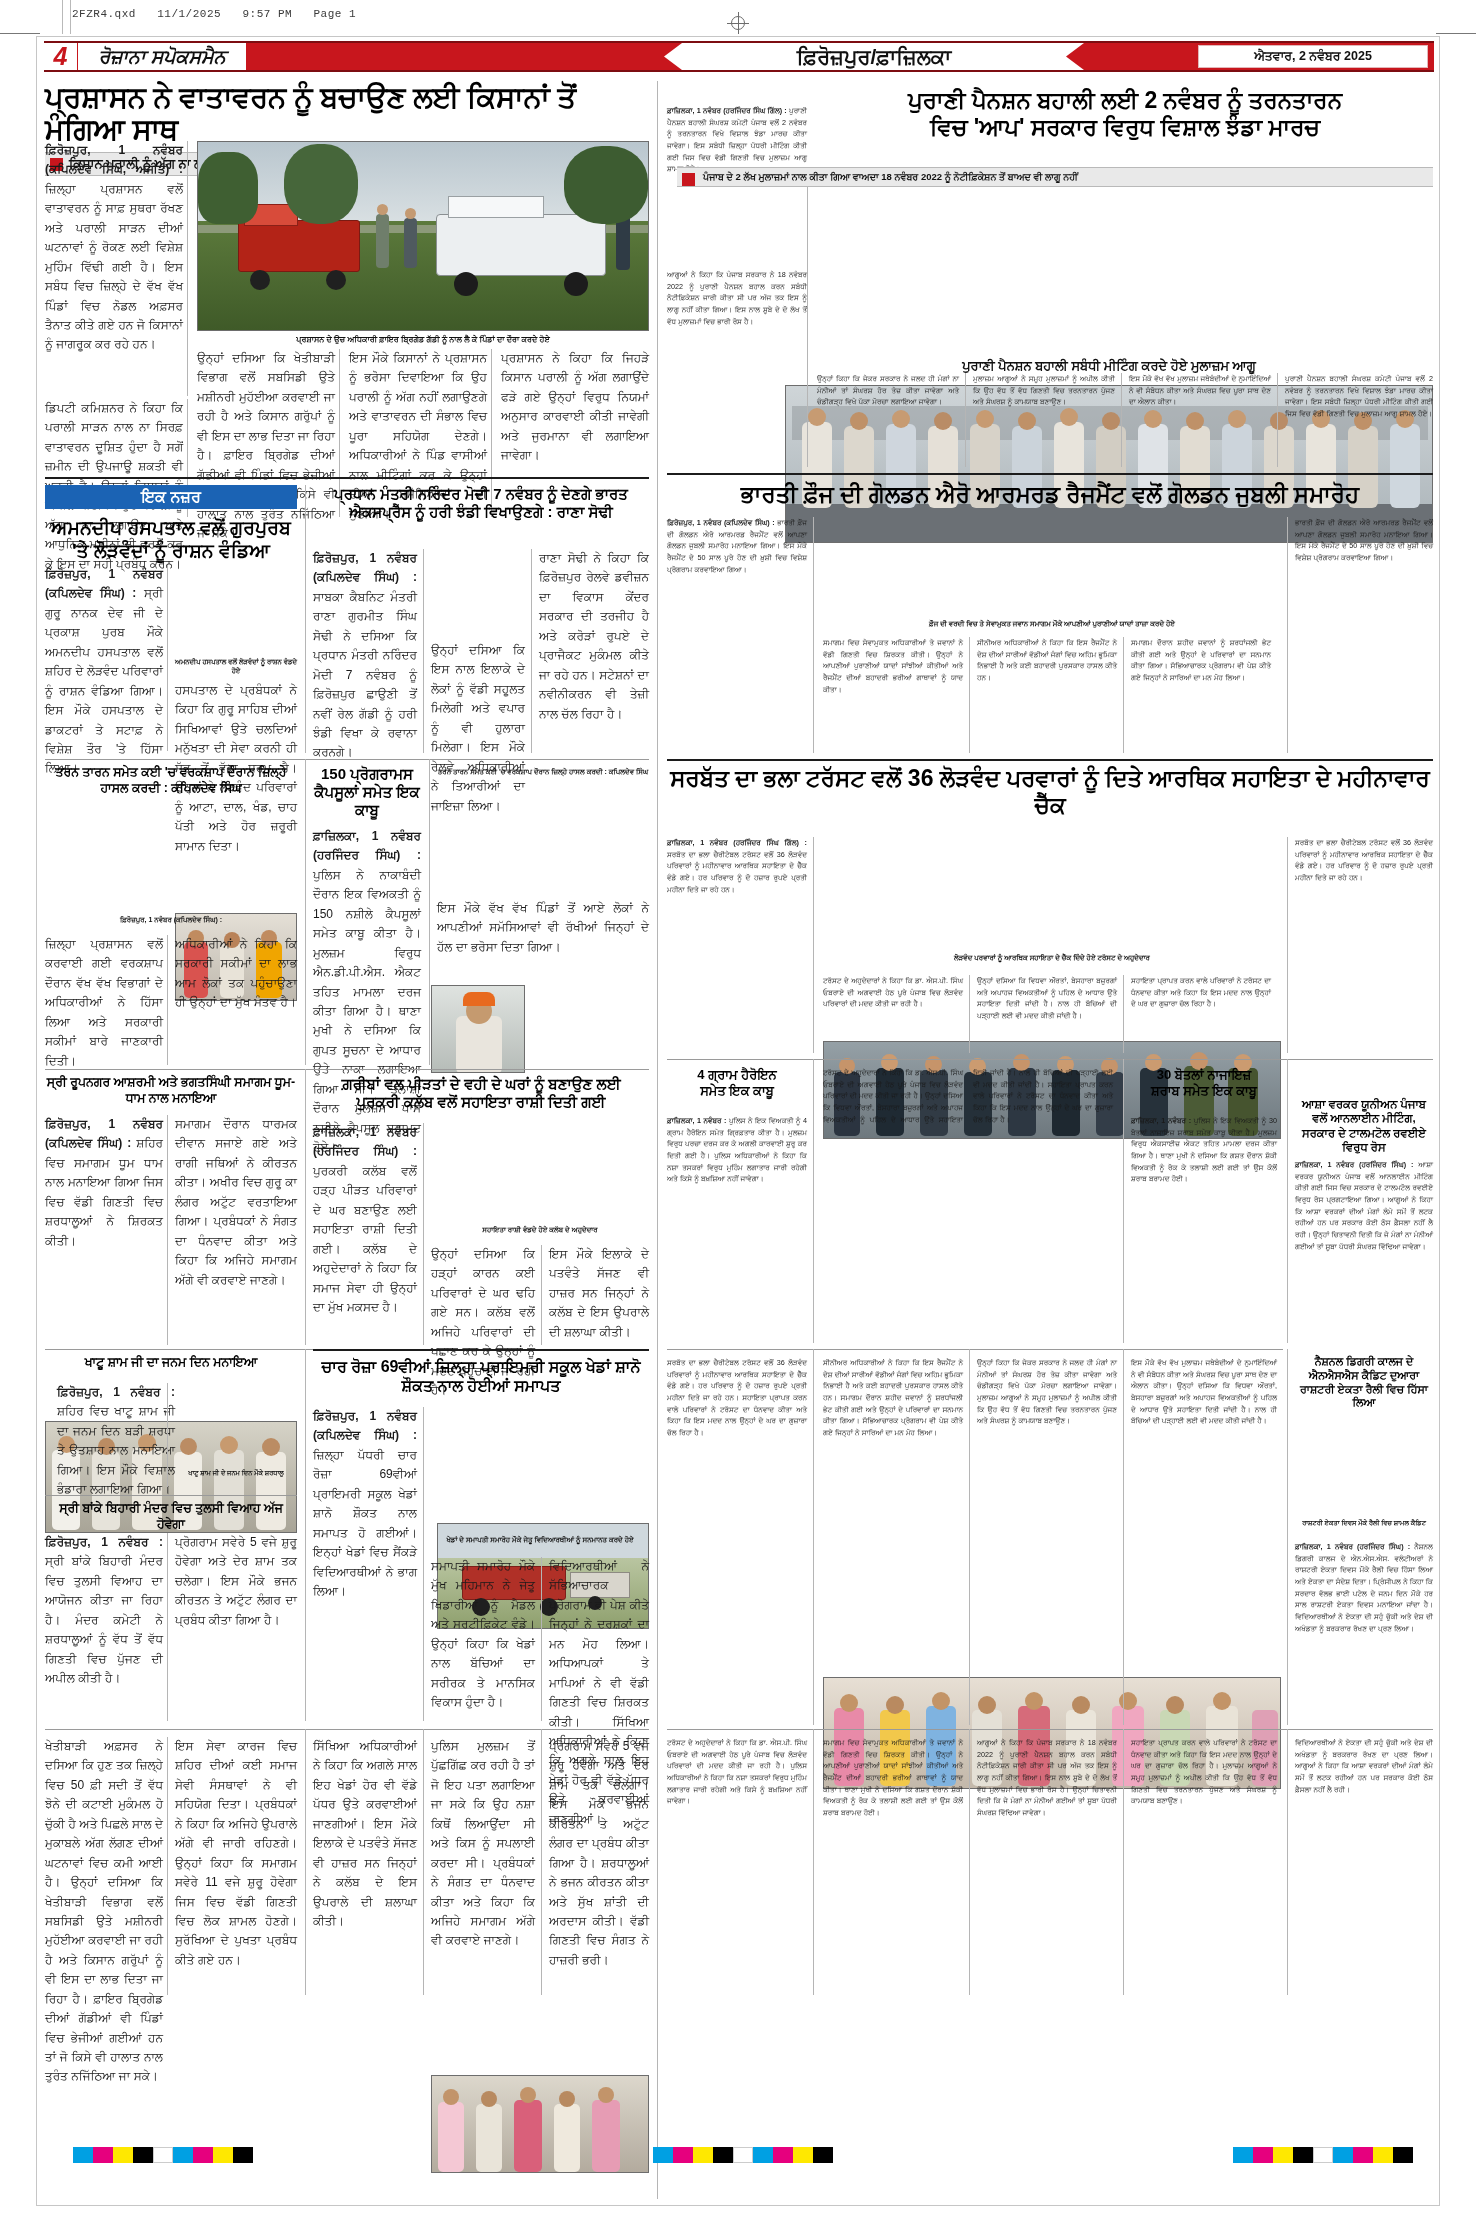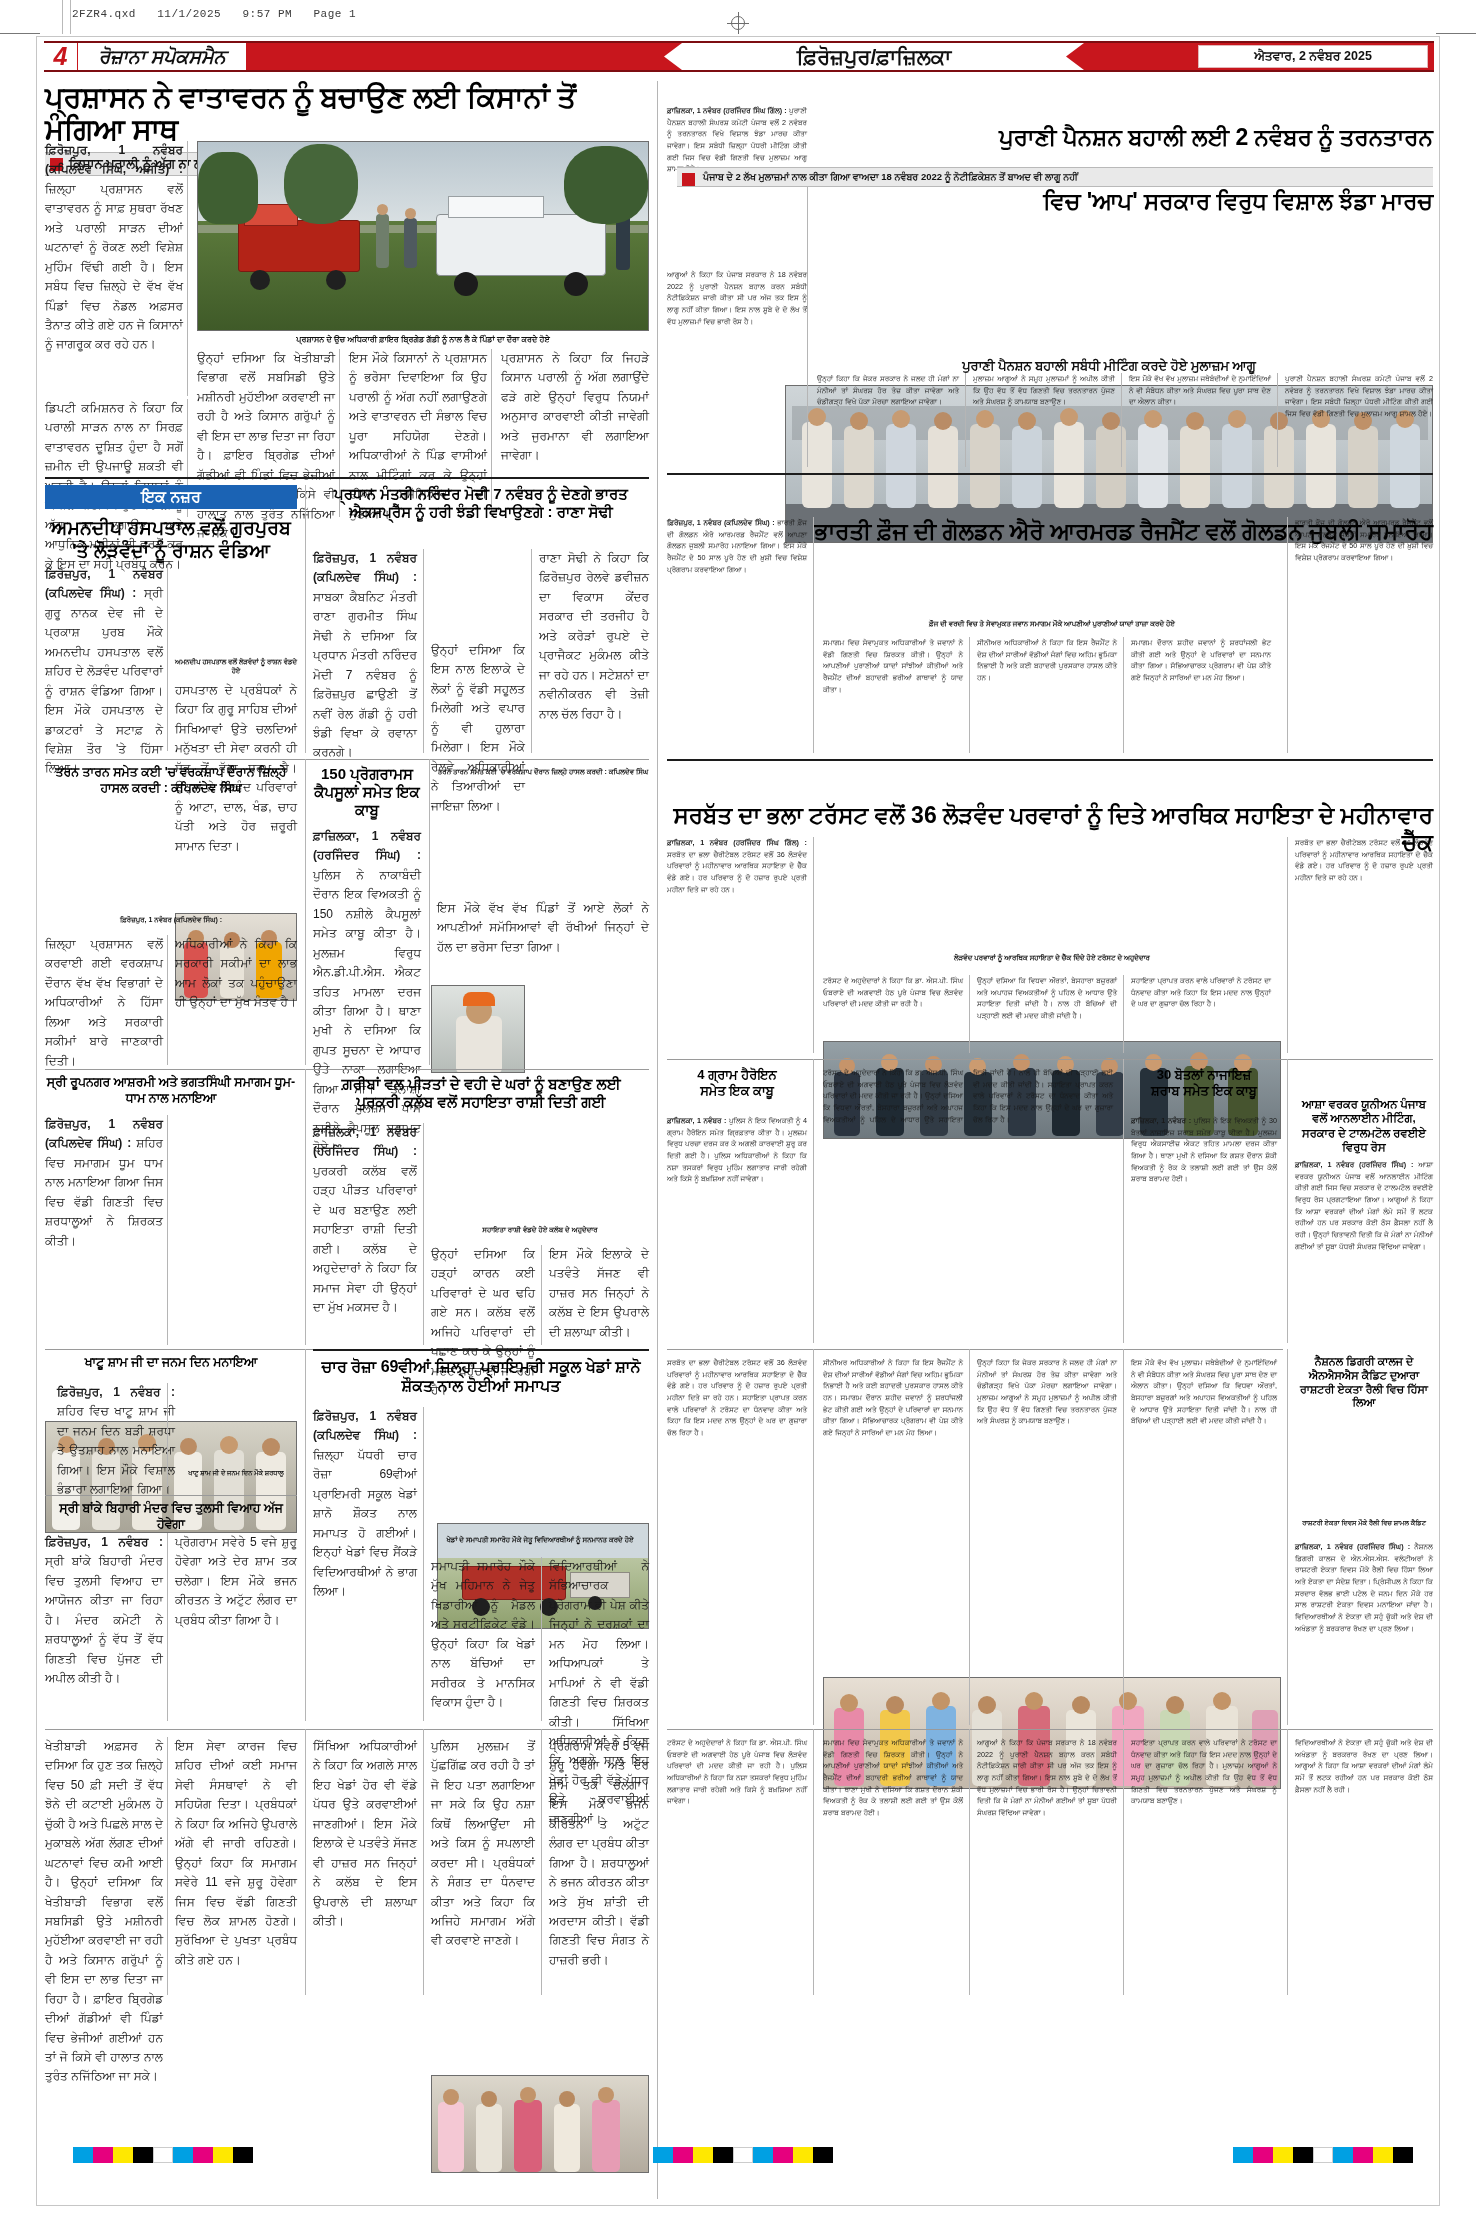--- a/index.html
+++ b/index.html
@@ -83,21 +83,21 @@
   .vrule { position:absolute; width:1px; background:#b5b5b5; }
   .hrule { position:absolute; height:1px; background:#9a9a9a; }
   .hrule-thick { position:absolute; height:2px; background:#1c1c1c; }
 
   
   .hl-main {
     font-size:29px; font-weight:bold; line-height:1.12; color:#000;
     letter-spacing:-.2px;
   }
   .hl-2 {
-    font-size:23px; font-weight:bold; line-height:1.18; color:#000; text-align:right;margin-top:37px;
+    font-size:23px; font-weight:bold; line-height:1.18; color:#000; text-align:center;
   }
   .hl-3 {
     font-size:19px; font-weight:bold; line-height:1.2; color:#000; text-align:center;
   }
   .hl-4 {
     font-size:15px; font-weight:bold; line-height:1.2; color:#000; text-align:center;
   }
   .hl-5 {
     font-size:12.5px; font-weight:bold; line-height:1.25; color:#000;
   }
@@ -517,20 +517,23 @@
   </div>
 
   <div class="hrule" style="left:8px; top:1032px; width:604px;"></div>
   <div class="col" style="left:8px; top:1038px; width:252px;">
     <div class="hl-5" style="text-align:center">ਸ੍ਰੀ ਰੂਪਨਗਰ ਆਸ਼ਰਮੀ ਅਤੇ ਭਗਤਸਿੰਘੀ ਸਮਾਗਮ ਧੂਮ-ਧਾਮ ਨਾਲ ਮਨਾਇਆ</div>
   </div>
   <div class="col" style="left:8px; top:1078px; width:118px; height:230px;">
     <div class="body"><span class="dateline">ਫ਼ਿਰੋਜ਼ਪੁਰ, 1 ਨਵੰਬਰ (ਕਪਿਲਦੇਵ ਸਿੰਘ) :</span> <span>ਸ਼ਹਿਰ ਵਿਚ ਸਮਾਗਮ ਧੂਮ ਧਾਮ ਨਾਲ ਮਨਾਇਆ ਗਿਆ ਜਿਸ ਵਿਚ ਵੱਡੀ ਗਿਣਤੀ ਵਿਚ ਸ਼ਰਧਾਲੂਆਂ ਨੇ ਸ਼ਿਰਕਤ ਕੀਤੀ।</span></div>
   </div>
   <div class="vrule" style="left:130px; top:1078px; height:230px;"></div>
+  <div class="col" style="left:138px; top:1078px; width:122px; height:230px;">
+    <div class="body"><span>ਸਮਾਗਮ ਦੌਰਾਨ ਧਾਰਮਕ ਦੀਵਾਨ ਸਜਾਏ ਗਏ ਅਤੇ ਰਾਗੀ ਜਥਿਆਂ ਨੇ ਕੀਰਤਨ ਕੀਤਾ। ਅਖੀਰ ਵਿਚ ਗੁਰੂ ਕਾ ਲੰਗਰ ਅਟੁੱਟ ਵਰਤਾਇਆ ਗਿਆ।</span> <span>ਪ੍ਰਬੰਧਕਾਂ ਨੇ ਸੰਗਤ ਦਾ ਧੰਨਵਾਦ ਕੀਤਾ ਅਤੇ ਕਿਹਾ ਕਿ ਅਜਿਹੇ ਸਮਾਗਮ ਅੱਗੇ ਵੀ ਕਰਵਾਏ ਜਾਣਗੇ।</span></div>
+  </div>
 
   <div class="vrule" style="left:268px; top:1032px; height:276px;"></div>
   <div class="col" style="left:276px; top:1038px; width:336px;">
     <div class="hl-4">ਗ਼ਰੀਬਾਂ ਵਲ ਪੀੜਤਾਂ ਦੇ ਵਹੀ ਦੇ ਘਰਾਂ ਨੂੰ ਬਣਾਉਣ ਲਈ</div>
     <div class="hl-4">ਪੁਰਕਰੀ ਕਲੱਬ ਵਲੋਂ ਸਹਾਇਤਾ ਰਾਸ਼ੀ ਦਿਤੀ ਗਈ</div>
   </div>
 
   <div class="col" style="left:276px; top:1086px; width:104px; height:222px;">
     <div class="body"><span class="dateline">ਫ਼ਾਜ਼ਿਲਕਾ, 1 ਨਵੰਬਰ (ਹਰਜਿੰਦਰ ਸਿੰਘ) :</span> <span>ਪੁਰਕਰੀ ਕਲੱਬ ਵਲੋਂ ਹੜ੍ਹ ਪੀੜਤ ਪਰਿਵਾਰਾਂ ਦੇ ਘਰ ਬਣਾਉਣ ਲਈ ਸਹਾਇਤਾ ਰਾਸ਼ੀ ਦਿਤੀ ਗਈ। ਕਲੱਬ ਦੇ ਅਹੁਦੇਦਾਰਾਂ ਨੇ ਕਿਹਾ ਕਿ ਸਮਾਜ ਸੇਵਾ ਹੀ ਉਨ੍ਹਾਂ ਦਾ ਮੁੱਖ ਮਕਸਦ ਹੈ।</span></div>
   </div>

